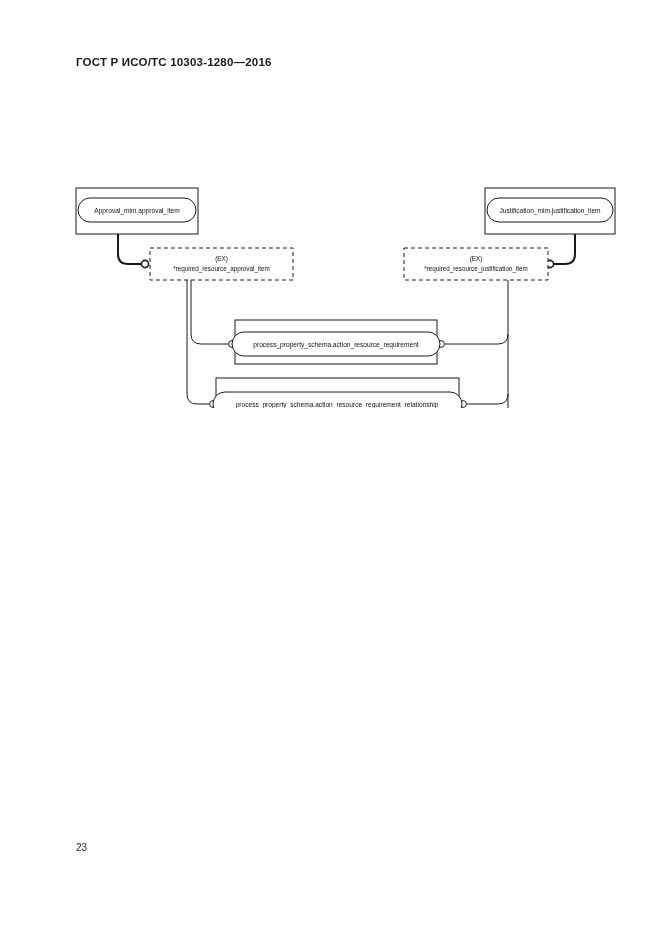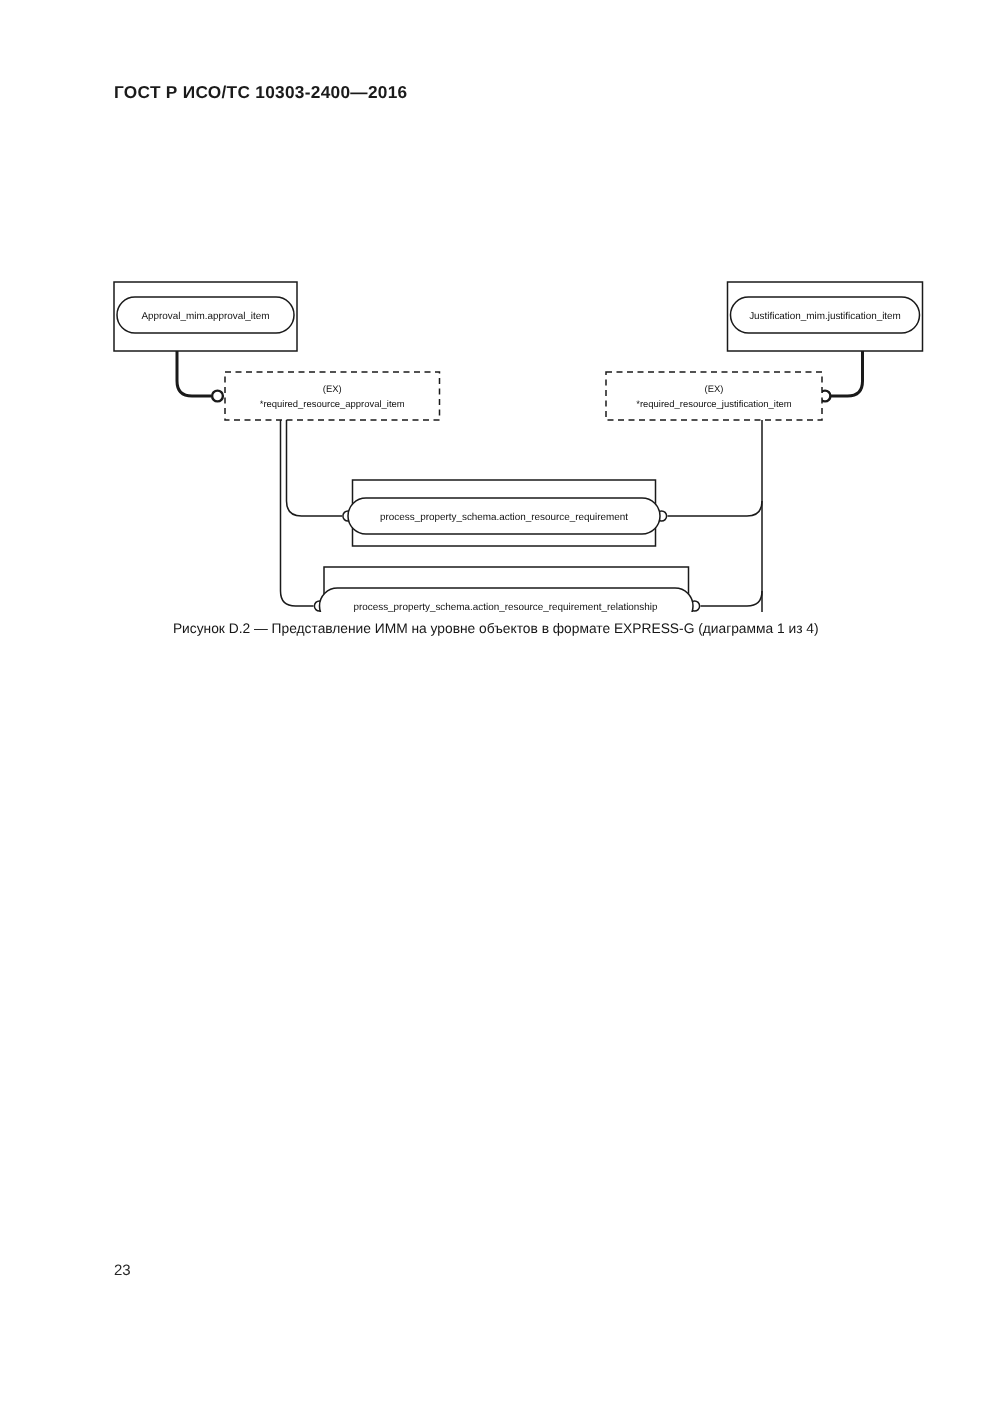--- a/index.html
+++ b/index.html
@@ -62,21 +62,21 @@
     top: 842px;
     font-size: 10px;
     color: #262626;
   }
 </style>
 </head>
 <body>
 
 <div class="page">
 
-  <div class="doc-header">ГОСТ Р ИСО/ТС 10303-2400—2016</div>
+  <div class="doc-header">ГОСТ Р ИСО/ТС 10303-1280—2016</div>
 
   <div class="figure-area">
     <svg width="661" height="320" viewBox="0 0 661 320" xmlns="http://www.w3.org/2000/svg">
 
       <g>
         <rect x="76" y="100" width="122" height="46" fill="#ffffff" stroke="#1a1a1a" stroke-width="1"></rect>
         <rect x="78" y="110" width="118" height="24" rx="12" ry="12" fill="#ffffff" stroke="#1a1a1a" stroke-width="1"></rect>
         <text x="137" y="124.5" text-anchor="middle" class="entity-label">Approval_mim.approval_item</text>
       </g>
 
@@ -140,17 +140,16 @@
 
       <g>
         <rect x="272" y="357" width="132" height="48" fill="#ffffff" stroke="#1a1a1a" stroke-width="1"></rect>
         <rect x="269" y="372" width="138" height="24" rx="12" ry="12" fill="#ffffff" stroke="#1a1a1a" stroke-width="1"></rect>
         <text x="338" y="386.5" text-anchor="middle" class="entity-label">action_schema.action_method</text>
       </g>
 
     </svg>
   </div>
 
-  <div class="figure-caption">Рисунок D.2 — Представление ИММ на уровне объектов в формате EXPRESS-G (диаграмма 1 из 4)</div>
 
   <div class="page-number">23</div>
 
 </div>
 
 </body></html>

